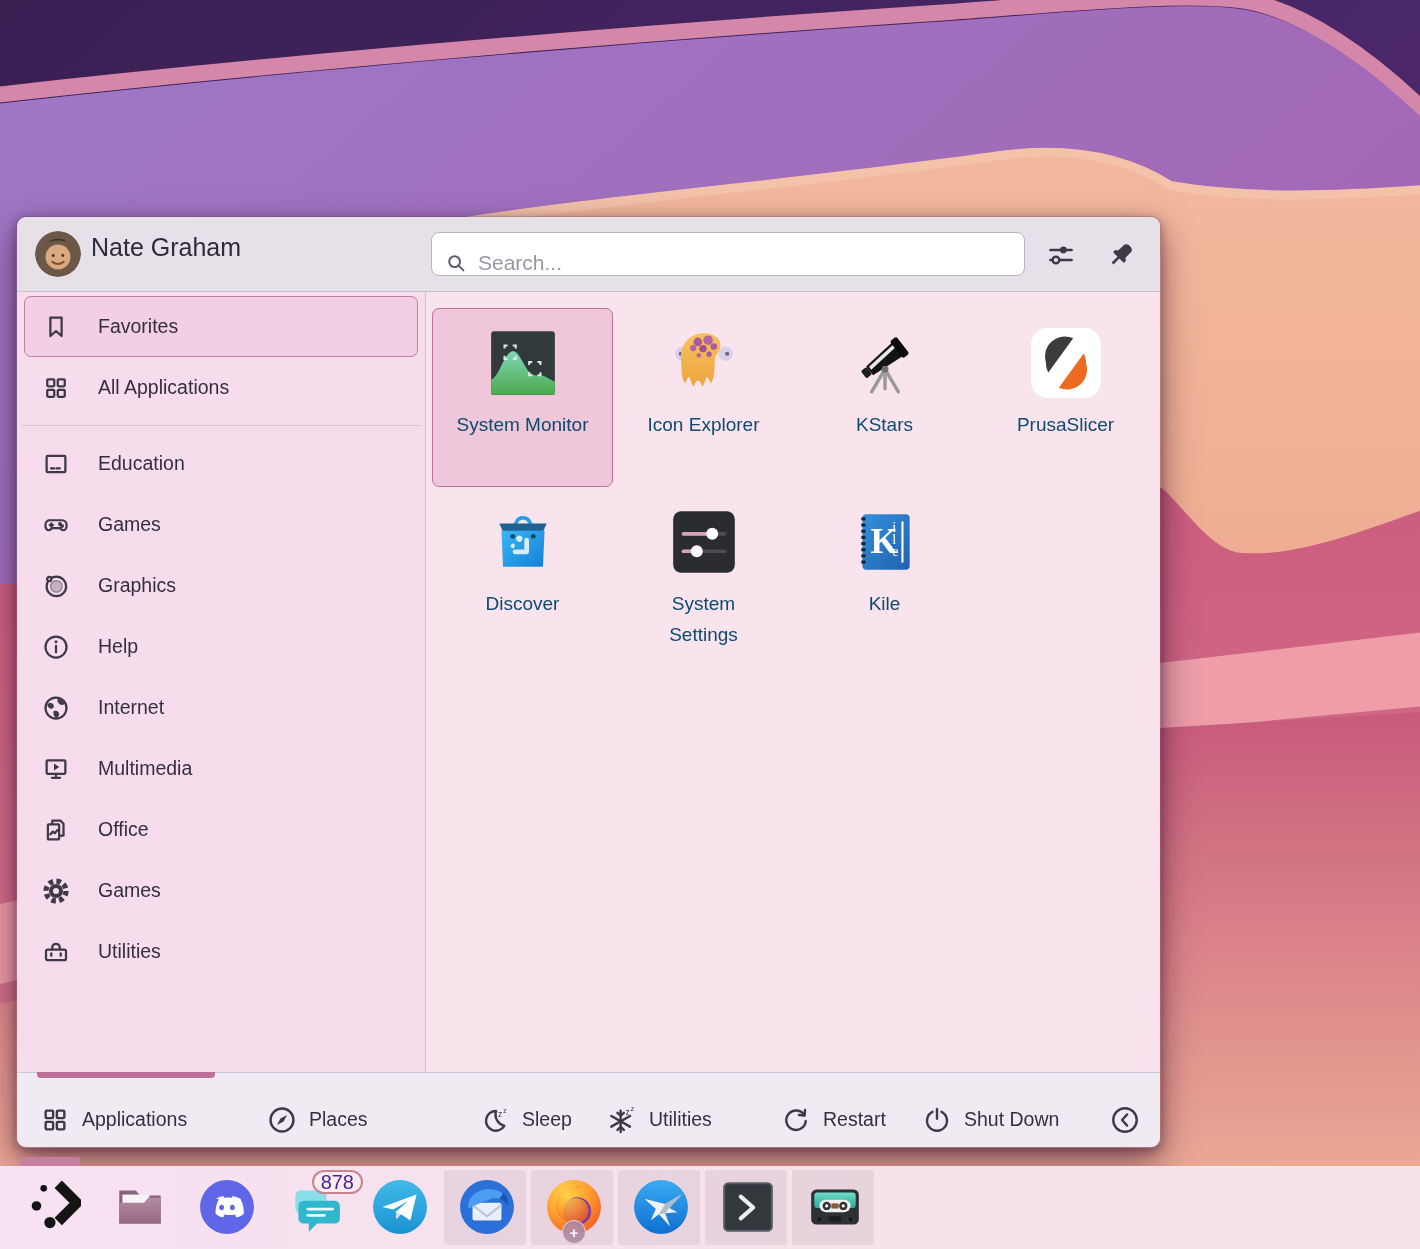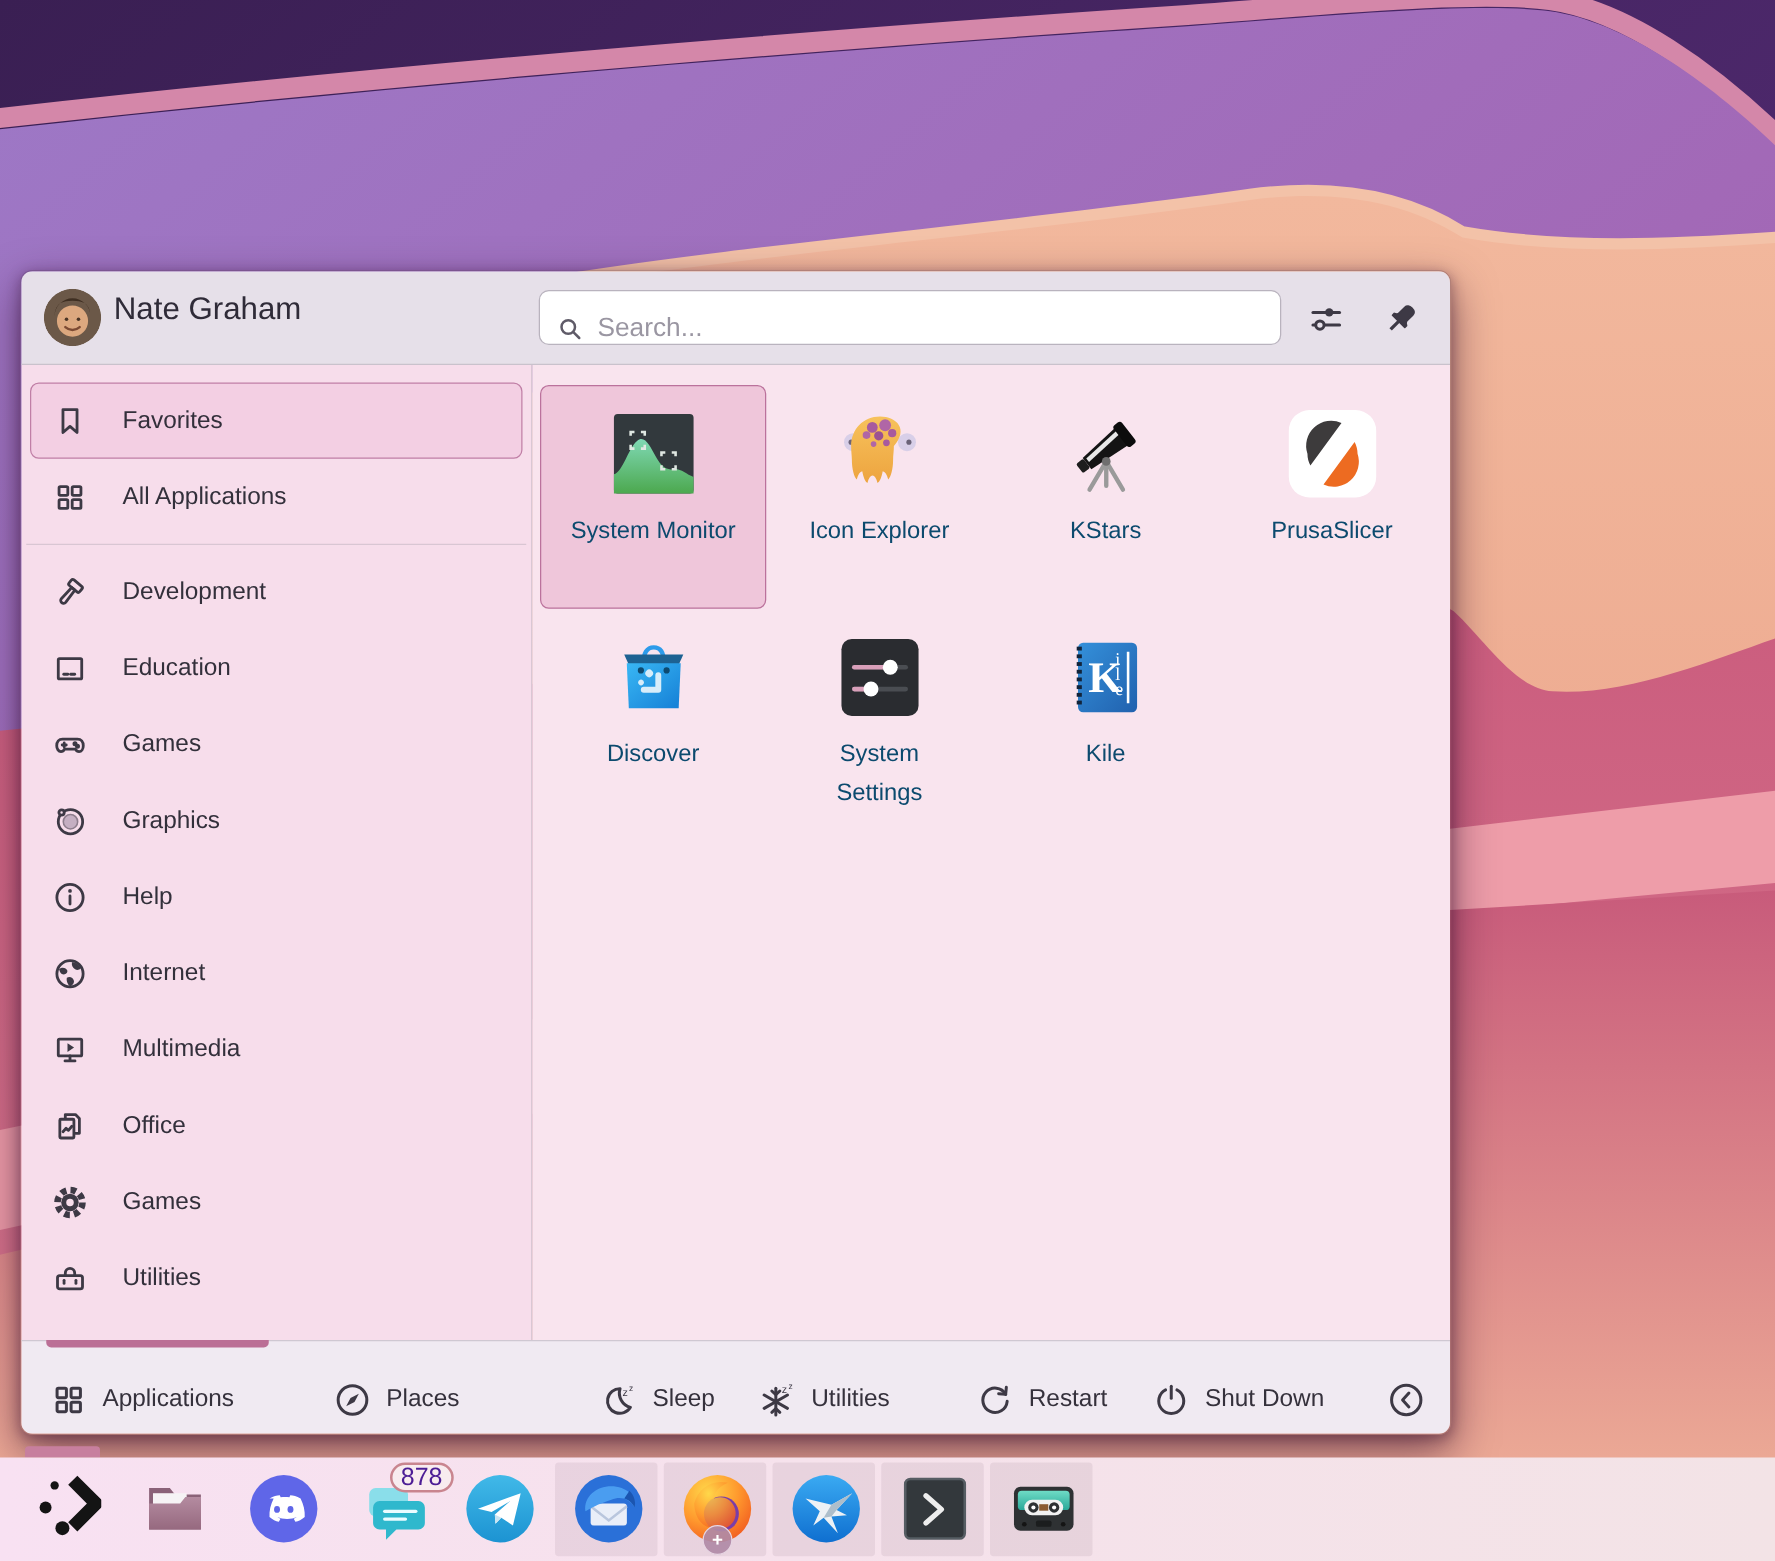--- a/index.html
+++ b/index.html
@@ -37,21 +37,21 @@
     display:flex;align-items:flex-end;gap:10px;padding:0 12px;box-sizing:border-box;
   }
   .searchbox .ph{font-size:21px;color:#9a96a2;}
   .hdr-btn{position:absolute;top:21px;width:34px;height:34px;display:flex;align-items:center;justify-content:center;}
   #btn-configure{left:1027px;}
   #btn-pin{left:1087px;}
 
   
   #ko-main{flex:1;display:flex;min-height:0;}
   #sidebar{width:409px;flex:0 0 409px;background:#f7ddeb;border-right:1px solid #cfc0cd;
-    padding-top:14px;box-sizing:border-box;}
+    padding-top:4px;box-sizing:border-box;}
   .side-item{
     height:61px;margin:0 7px;border-radius:7px;border:1.5px solid transparent;
     display:flex;align-items:center;gap:27px;padding-left:16px;box-sizing:border-box;
   }
   .side-item.selected{background:#f3cfe3;border-color:#c07fa6;}
   .side-item .lbl{font-size:19.5px;color:#33303b;}
   .side-item .ic{width:30px;height:30px;flex:0 0 30px;}
   .side-div{height:1px;background:#d9c6d3;margin:7px 4px 7px 4px;}
 
   #appgrid{flex:1;background:#f9e4ee;position:relative;padding:16px 0 0 6px;box-sizing:border-box;
@@ -197,29 +197,20 @@
           <rect x="5" y="5" width="5.6" height="5.6" rx="0.8"></rect>
             <rect x="13.4" y="5" width="5.6" height="5.6" rx="0.8"></rect>
           <rect x="5" y="13.4" width="5.6" height="5.6" rx="0.8"></rect>
             <rect x="13.4" y="13.4" width="5.6" height="5.6" rx="0.8"></rect>
         </svg>
         <span class="lbl">All Applications</span>
       </div>
 
       <div class="side-div"></div>
 
-      <div class="side-item">
-        <svg class="ic sicon" viewBox="0 0 24 24">
-          <g transform="rotate(40 12 12)">
-            <rect x="7.6" y="4.2" width="8.8" height="4.6" rx="1.2"></rect>
-            <path d="M10.8 8.8 h2.6 l.5 9.8 a1.8 1.8 0 0 1-3.6 0 Z"></path>
-          </g>
-        </svg>
-        <span class="lbl">Development</span>
-      </div>
 
       <div class="side-item">
         <svg class="ic sicon" viewBox="0 0 24 24">
           <rect x="4.5" y="5.5" width="15" height="13" rx="0.8"></rect>
           <line x1="8" y1="15.5" x2="10.6" y2="15.5"></line>
             <line x1="12.4" y1="15.5" x2="15" y2="15.5"></line>
         </svg>
         <span class="lbl">Education</span>
       </div>
 

